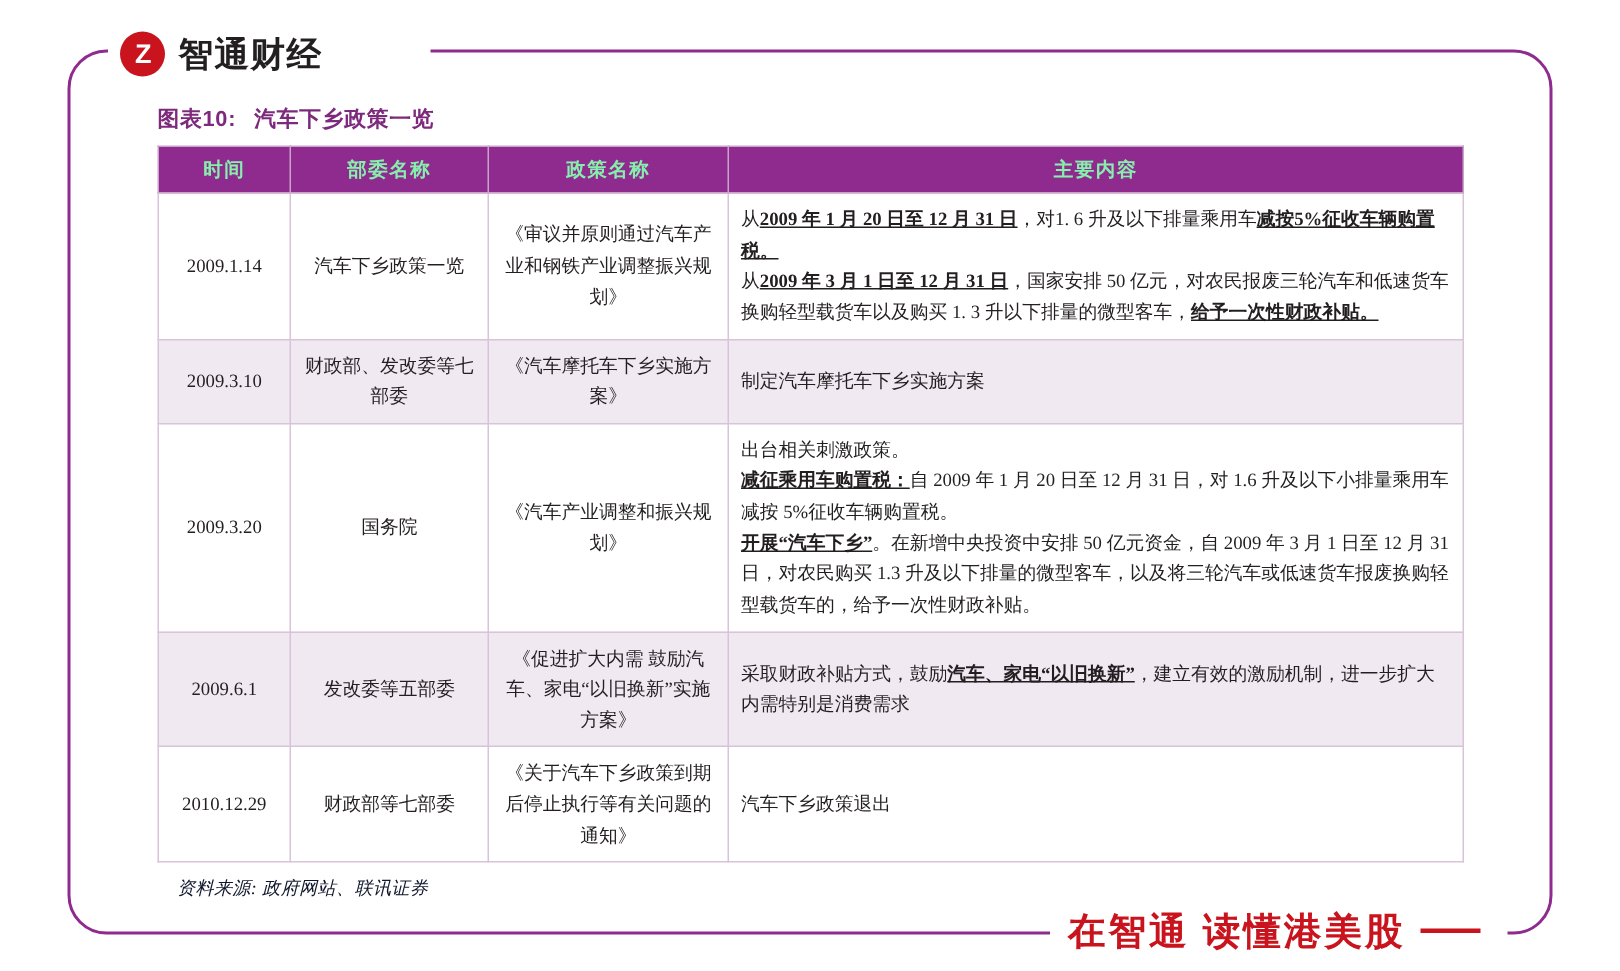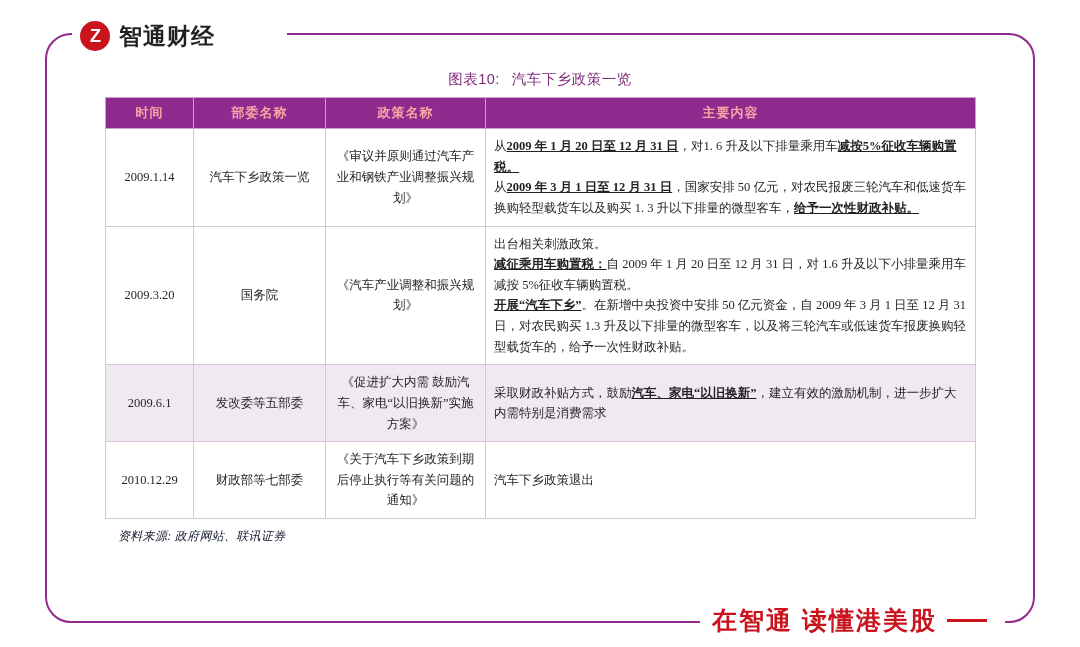--- a/index.html
+++ b/index.html
@@ -117,37 +117,36 @@
   
   .content {
     position: absolute;
     left: 105px;
     top: 70px;
     width: 870px;
   }
   .exhibit-title {
     font-family: "Liberation Sans", sans-serif;
     font-size: 14.5px;
-    font-weight: normal;
+    font-weight: bold;
     color: #7d2a7d;
     margin-bottom: 8px;
     letter-spacing: 0.5px;
-    text-align: center;
   }
   .exhibit-title .t-num { margin-right: 12px; }
 
   table.policy {
     border-collapse: collapse;
     width: 870px;
     table-layout: fixed;
     background: #ffffff;
   }
   table.policy th {
     background: #8f2b8f;
-    color: #fca5a5;
+    color: #86efac;
     font-family: "Liberation Sans", sans-serif;
     font-size: 13px;
     font-weight: bold;
     padding: 6px 4px;
     border: 1px solid #c9a3c9;
     letter-spacing: 1px;
   }
   table.policy td {
     border: 1px solid #d8c3d8;
     font-size: 12.5px;
@@ -244,20 +243,26 @@
         <th>主要内容</th>
       </tr>
     </thead>
     <tbody id="policy-body">
         <tr class="plain">
           <td class="c-time">2009.1.14</td>
           <td class="c-dept">汽车下乡政策一览</td>
           <td class="c-name">《审议并原则通过汽车产业和钢铁产业调整振兴规划》</td>
           <td class="c-body"><span>从</span><span class="b">2009 年 1 月 20 日至 12 月 31 日</span><span>，对1. 6 升及以下排量乘用车</span><span class="b">减按5%征收车辆购置税。</span><br><span>从</span><span class="b">2009 年 3 月 1 日至 12 月 31 日</span><span>，国家安排 50 亿元，对农民报废三轮汽车和低速货车换购轻型载货车以及购买 1. 3 升以下排量的微型客车，</span><span class="b">给予一次性财政补贴。</span></td>
         </tr>
+        <tr class="shade">
+          <td class="c-time">2009.3.10</td>
+          <td class="c-dept">财政部、发改委等七部委</td>
+          <td class="c-name">《汽车摩托车下乡实施方案》</td>
+          <td class="c-body"><span>制定汽车摩托车下乡实施方案</span></td>
+        </tr>
         <tr class="plain">
           <td class="c-time">2009.3.20</td>
           <td class="c-dept">国务院</td>
           <td class="c-name">《汽车产业调整和振兴规划》</td>
           <td class="c-body"><span>出台相关刺激政策。</span><br><span class="b">减征乘用车购置税：</span><span>自 2009 年 1 月 20 日至 12 月 31 日，对 1.6 升及以下小排量乘用车减按 5%征收车辆购置税。</span><br><span class="b">开展“汽车下乡”</span><span>。在新增中央投资中安排 50 亿元资金，自 2009 年 3 月 1 日至 12 月 31 日，对农民购买 1.3 升及以下排量的微型客车，以及将三轮汽车或低速货车报废换购轻型载货车的，给予一次性财政补贴。</span></td>
         </tr>
         <tr class="shade">
           <td class="c-time">2009.6.1</td>
           <td class="c-dept">发改委等五部委</td>
           <td class="c-name">《促进扩大内需 鼓励汽车、家电“以旧换新”实施方案》</td>

